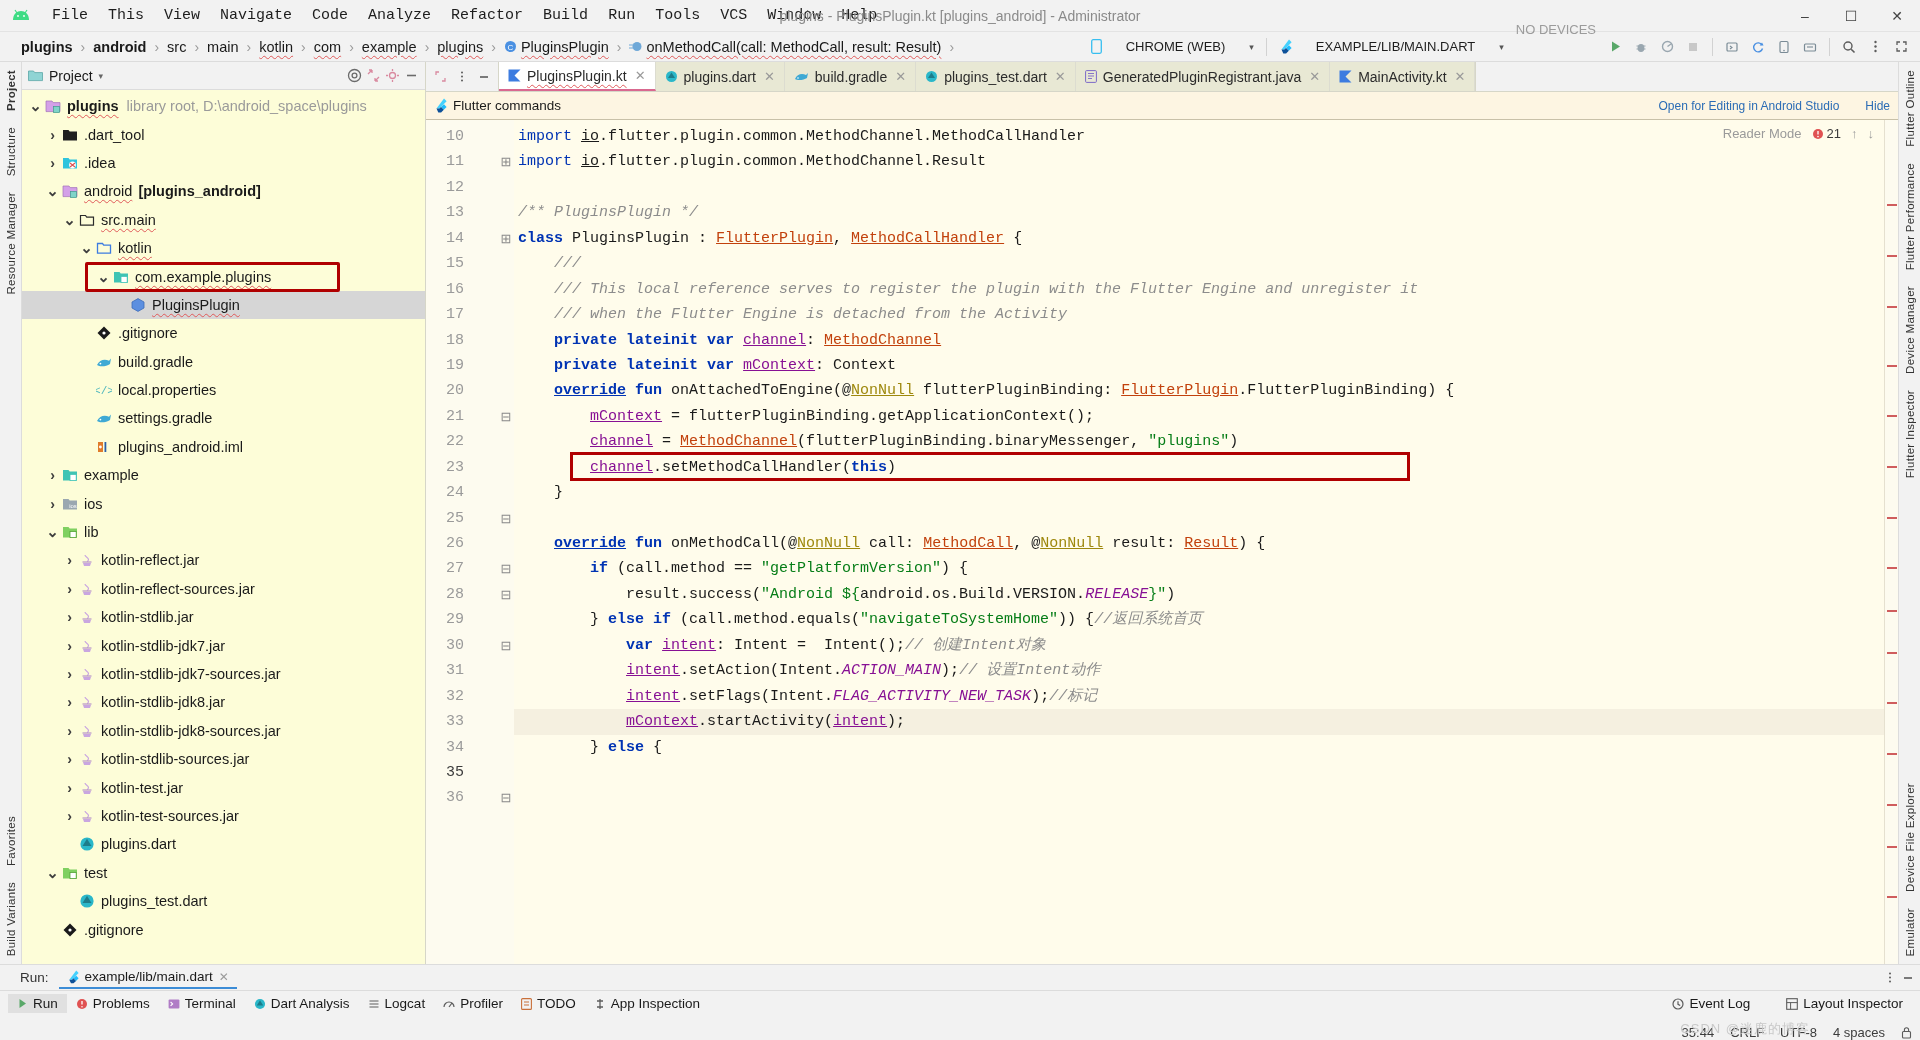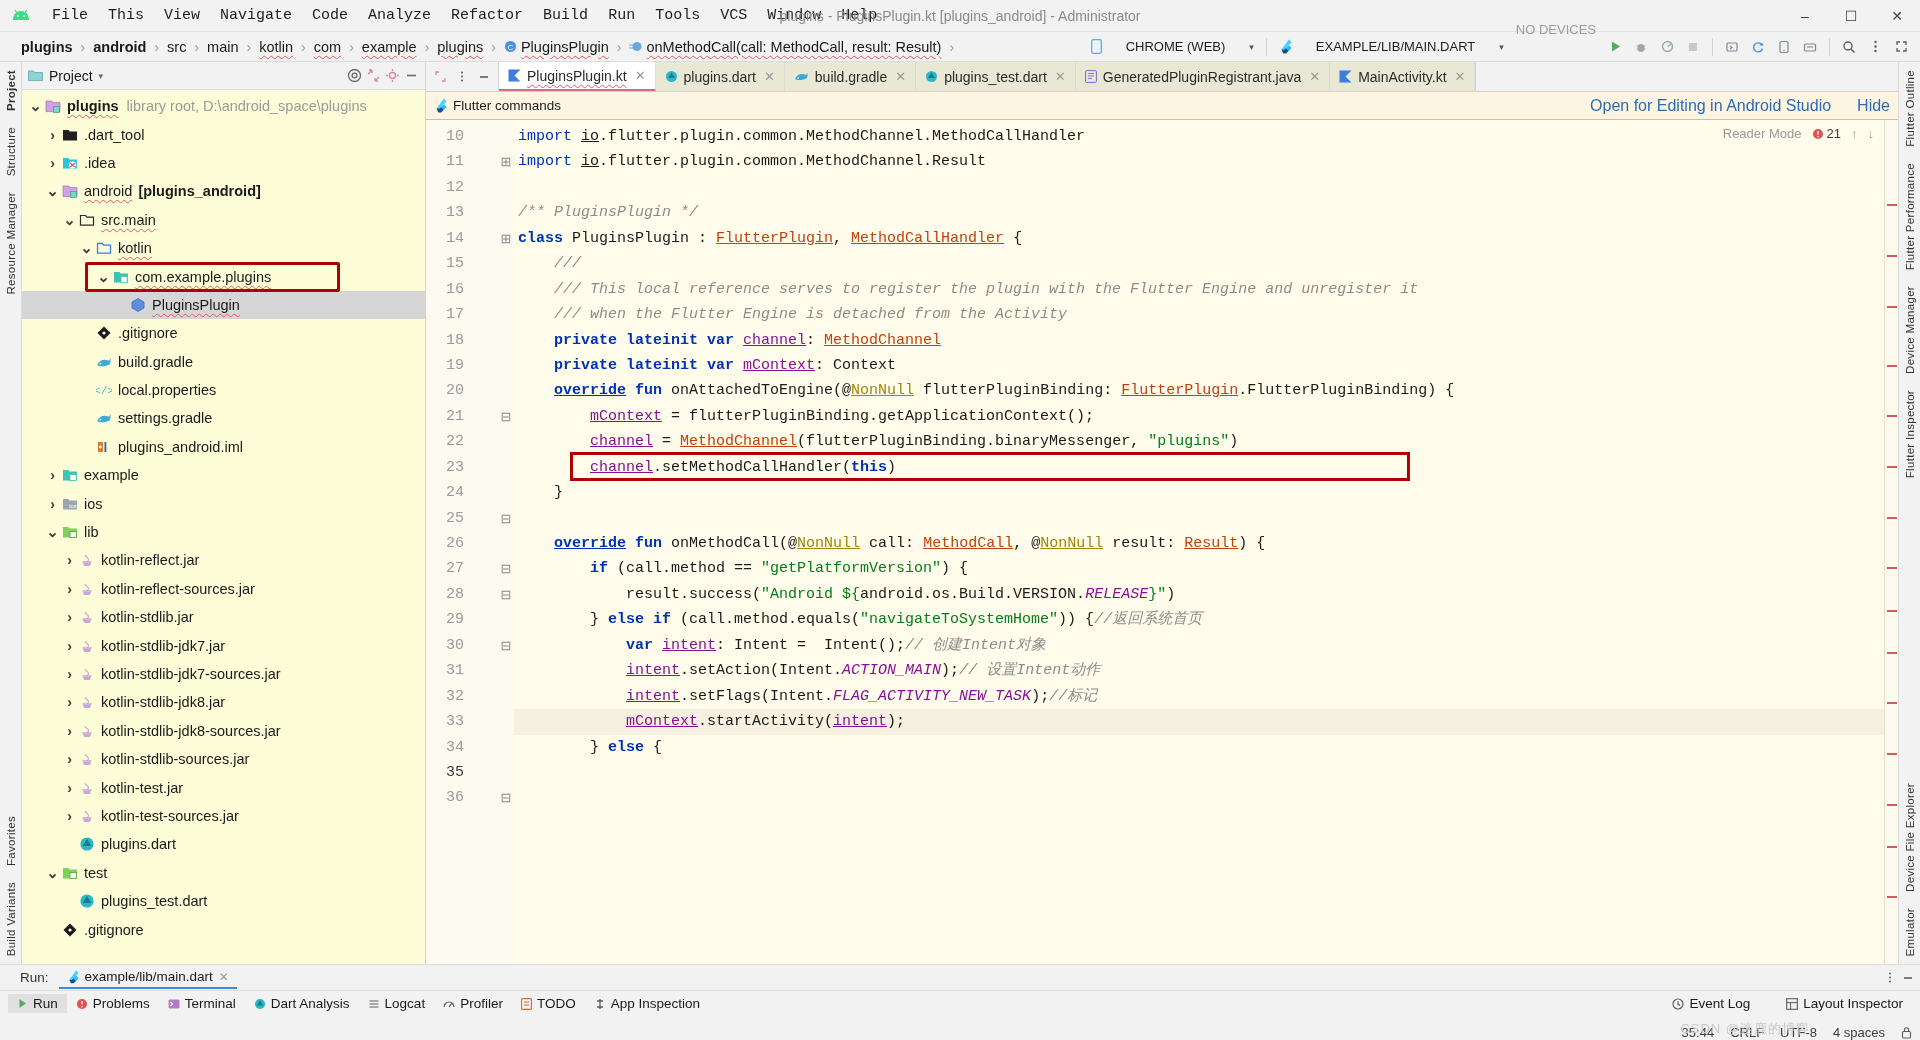--- a/index.html
+++ b/index.html
@@ -101,21 +101,21 @@
      border-right:1px solid #dcdcd0; white-space:nowrap; color:#2b2b2b;}
   .etab.active{ background:#ffffff; border-bottom:2px solid #d9688f; }
   .etab .x{ color:#999; font-size:13px; margin-left:2px;}
   .etab .sq{ }
   .tabs-spacer{ flex:1 1 auto; background:#f2f2f2; border-left:1px solid #d6d6c8;}
 
   .fluttercmd{ height:28px; background:#fdf5e2; border-bottom:1px solid #c8c0a8;
      display:flex; align-items:center; padding:0 8px; font-size:13.5px; flex:0 0 28px;}
   .fluttercmd .lbl{ margin-left:6px; }
   .fc-right{ margin-left:auto; display:flex; align-items:center; gap:26px; }
-  .link{ color:#2b6cb5; font-size:16px; cursor:pointer;}
+  .link{ color:#2b6cb5; font-size:12px; cursor:pointer;}
 
   .code-area{ flex:1 1 auto; display:flex; min-height:0; position:relative; background:#fffceb;}
   .gutter-nums{ width:46px; text-align:right; padding-right:8px; background:#fdfbef;
      color:#9a9a9a; font-family:"Liberation Mono", monospace; font-size:15px;
      padding-top:4px; flex:0 0 46px;}
   .gutter-marks{ width:26px; background:#fdfbef; flex:0 0 26px; padding-top:4px;
      position:relative; }
   .gutter-folds{ width:16px; background:#fdfbef; flex:0 0 16px; padding-top:4px;
      position:relative; }
   .code-lines{ flex:1 1 auto; padding-top:4px; font-family:"Liberation Mono", monospace;

